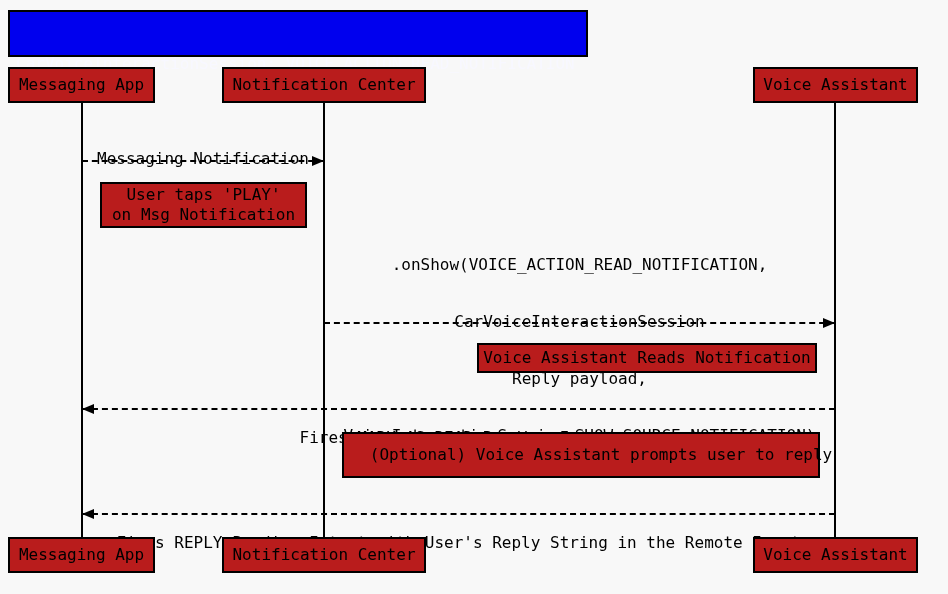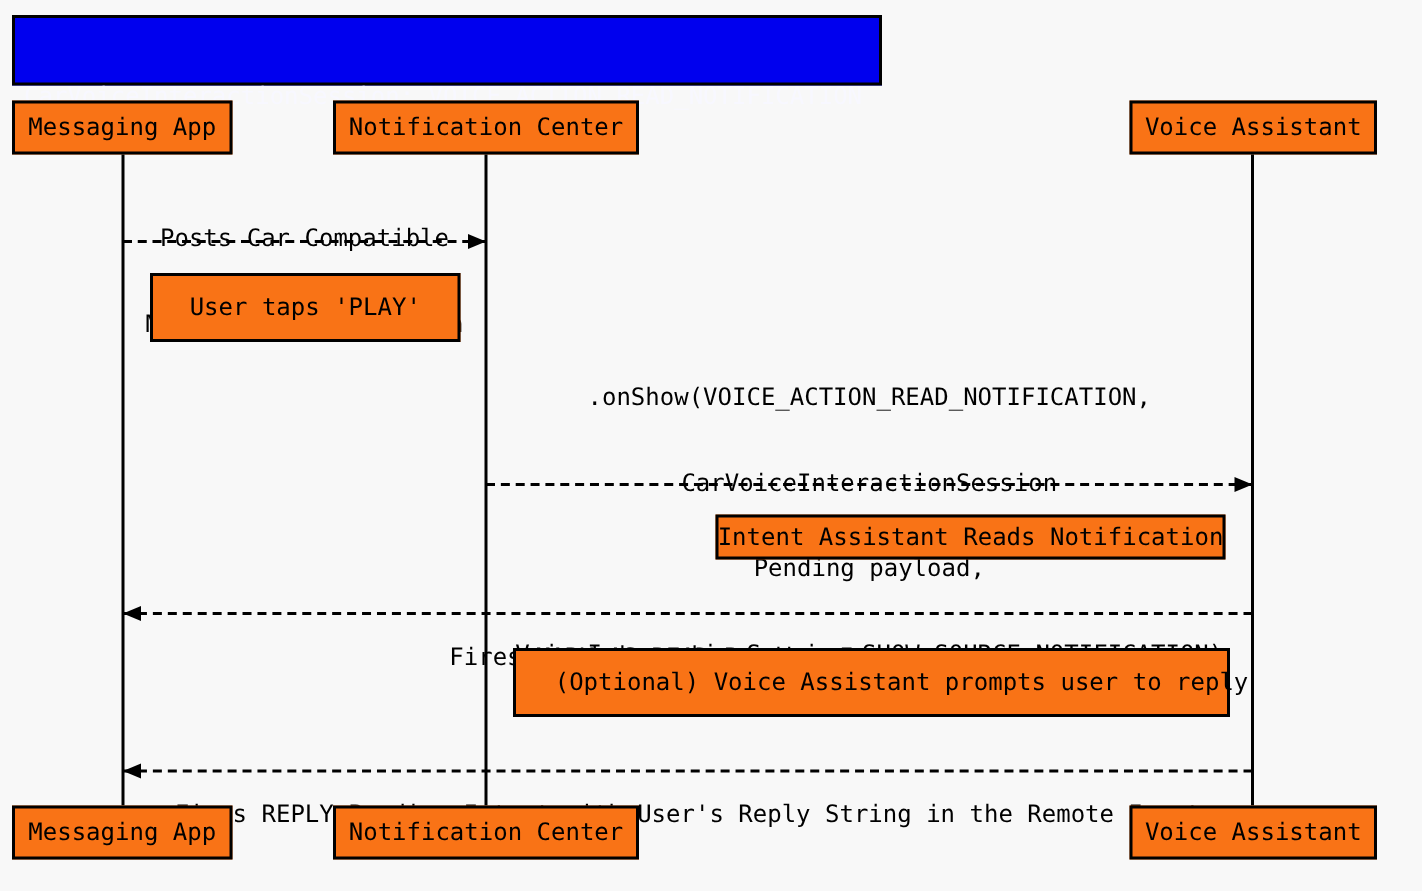--- a/index.html
+++ b/index.html
@@ -8,21 +8,21 @@
     font-family:"DejaVu Sans Mono","Liberation Mono",monospace;
     font-size:16px; color:#000; overflow:hidden;
   }
   .title-box {
     position:absolute; left:8px; top:10px; width:580px; height:47px;
     box-sizing:border-box; border:2px solid #000; background:#0000ee;
     color:#f8f8ff; padding:2px 0 0 6px; line-height:20px; white-space:pre;
   }
   .box {
     position:absolute; box-sizing:border-box; border:2px solid #000;
-    background:#f97316; display:flex; flex-direction:column;
+    background:#b91c1c; display:flex; flex-direction:column;
     align-items:center; justify-content:center; text-align:center;
     line-height:20px; white-space:pre;
   }
   .actor { height:36px; }
   #actor-ml-top { left:8px;   top:67px;  width:147px; }
   #actor-nc-top { left:222px; top:67px;  width:204px; }
   #actor-va-top { left:753px; top:67px;  width:165px; }
   #actor-ml-bot { left:8px;   top:537px; width:147px; }
   #actor-nc-bot { left:222px; top:537px; width:204px; }
   #actor-va-bot { left:753px; top:537px; width:165px; }
@@ -63,43 +63,43 @@
 
   <div class="box actor" id="actor-ml-top">Messaging App</div>
   <div class="box actor" id="actor-nc-top">Notification Center</div>
   <div class="box actor" id="actor-va-top">Voice Assistant</div>
 
   <div class="lifeline" id="lifeline-ml"></div>
   <div class="lifeline" id="lifeline-nc"></div>
   <div class="lifeline" id="lifeline-va"></div>
 
   <div class="msg-label" id="msg1-label">
-    <div>Posts Car Compatible</div>
     <div>Messaging Notification</div>
   </div>
   <div class="arrow" id="arrow1">
     <span class="head right"></span>
   </div>
 
   <div class="box" id="note1">
     <div>User taps 'PLAY'</div>
+    <div>on Msg Notification</div>
   </div>
 
   <div class="msg-label" id="msg2-label">
     <div>.onShow(VOICE_ACTION_READ_NOTIFICATION,</div>
     <div>CarVoiceInteractionSession</div>
-    <div>Pending payload,</div>
+    <div>Reply payload,</div>
     <div>VoiceInteractionSession.SHOW_SOURCE_NOTIFICATION)</div>
   </div>
   <div class="arrow" id="arrow2">
     <span class="head right"></span>
   </div>
 
   <div class="box" id="note2">
-    <div>Intent Assistant Reads Notification</div>
+    <div>Voice Assistant Reads Notification</div>
   </div>
 
   <div class="msg-label" id="msg3-label">
     <div>Fires MARK_AS_READ Pending Intent</div>
   </div>
   <div class="arrow" id="arrow3">
     <span class="head left"></span>
   </div>
 
   <div class="box" id="note3">

